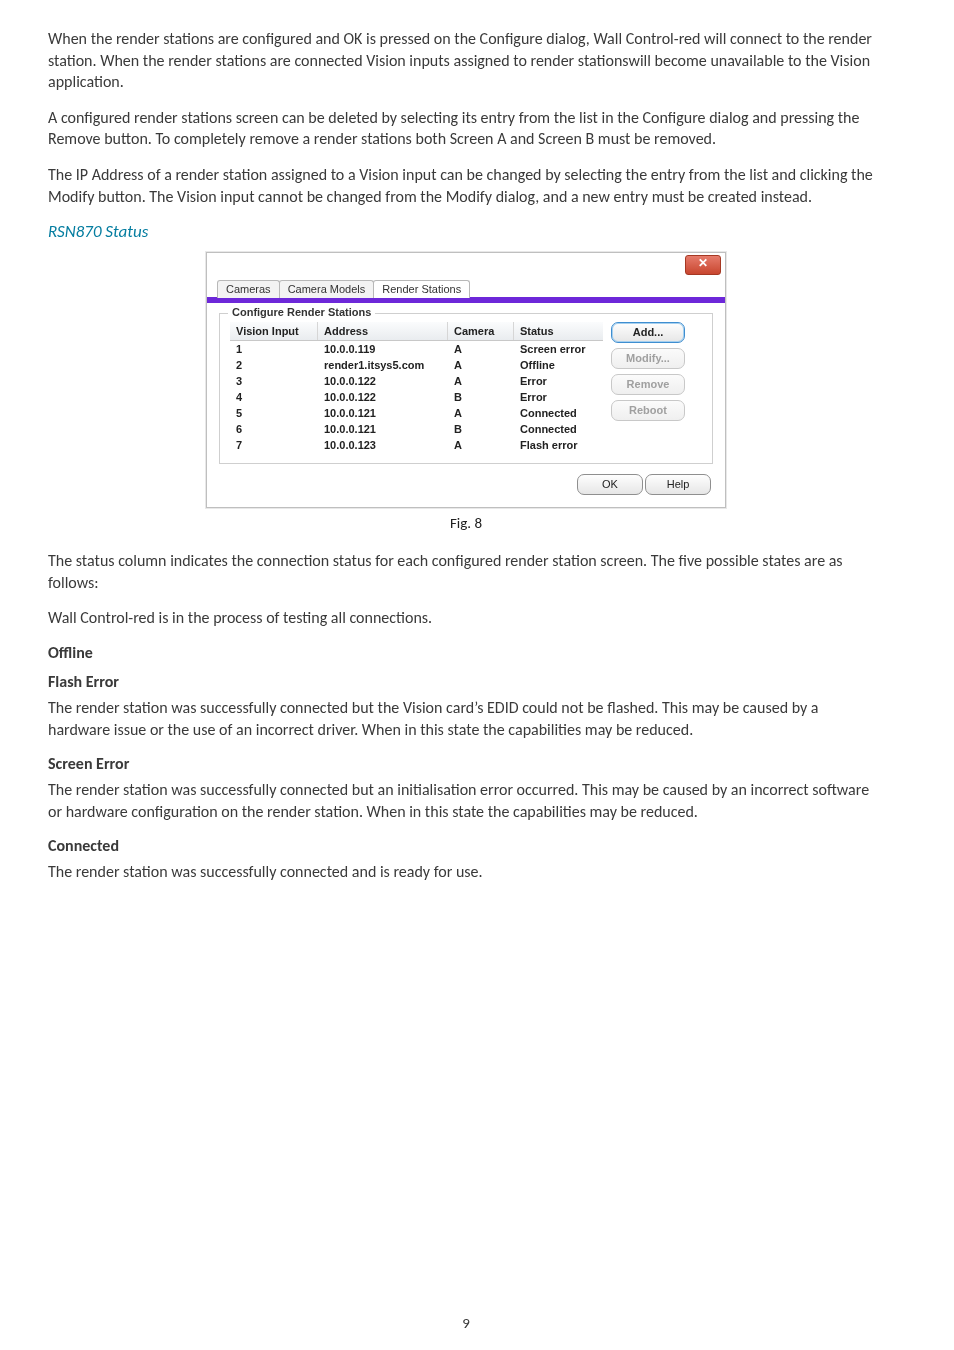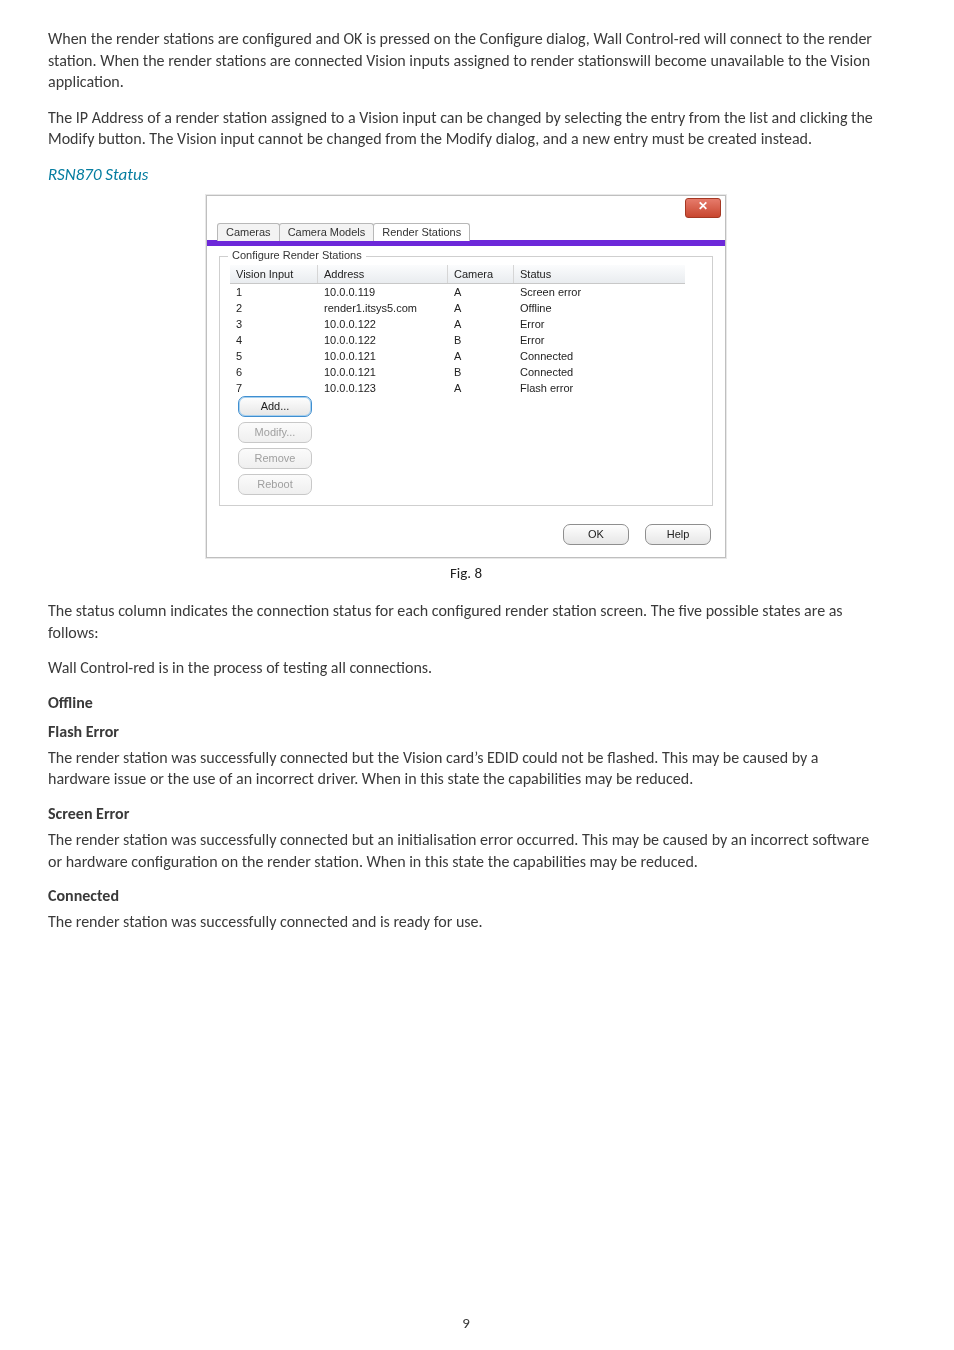--- a/index.html
+++ b/index.html
@@ -99,37 +99,37 @@
     border-top-right-radius: 3px;
     position: relative;
     top: 1px;
     color: #333;
   }
   .tab.active {
     background: #fff;
     z-index: 2;
   }
   .group {
-    margin: 10px 12px 14px 12px;
+    margin: 10px 12px 6px 12px;
     border: 1px solid #cfcfcf;
     padding: 8px 27px 10px 10px;
     position: relative;
+    font-weight: bold;
   }
   .group-label {
     position: absolute;
     top: -8px;
     left: 8px;
     background: #fff;
     padding: 0 4px;
     font-size: 11px;
     color: #333;
   }
   .grid {
     display: flex;
-    flex-direction: column;
   }
   .grid-table {
     flex: 1;
   }
   .grid-header {
     display: flex;
     background: linear-gradient(#fbfcfd, #e9ecef);
     border-bottom: 1px solid #c8c8c8;
     font-size: 11px;
     color: #222;
@@ -177,30 +177,31 @@
     box-shadow: 0 0 0 1px #a6d0ef inset;
   }
   .win-btn.disabled {
     color: #a0a0a0;
     border-color: #c8c8c8;
     background: linear-gradient(#fbfbfb, #efefef);
   }
   .dlg-footer {
     display: flex;
     justify-content: flex-end;
-    gap: 16px;
+    gap: 2px;
     padding: 4px 14px 12px 0;
   }
 </style>
 </head>
 <body>
 
 <div class="page">
 
   <p class="body">When the render stations are configured and OK is pressed on the Configure dialog, Wall Control-red will connect to the render station. When the render stations are connected Vision inputs assigned to render stationswill become unavailable to the Vision application.</p>
+  <p class="body">A configured render stations screen can be deleted by selecting its entry from the list in the Configure dialog and pressing the Remove button. To completely remove a render stations both Screen A and Screen B must be removed.</p>
   <p class="body">The IP Address of a render station assigned to a Vision input can be changed by selecting the entry from the list and clicking the Modify button. The Vision input cannot be changed from the Modify dialog, and a new entry must be created instead.</p>
 
   <div class="section-title">RSN870 Status</div>
 
   <div class="dialog">
     <div class="dlg-titlebar">
       <div class="close-btn">✕</div>
     </div>
 
     <div class="tabs-row">

